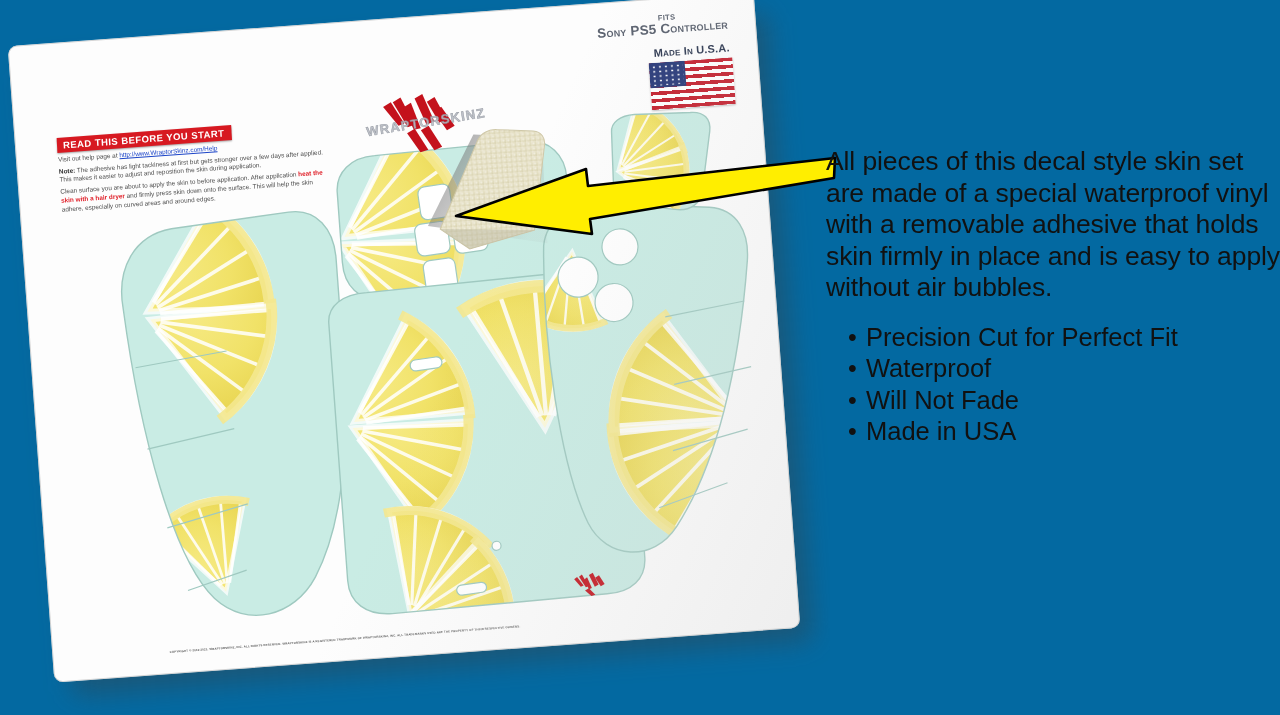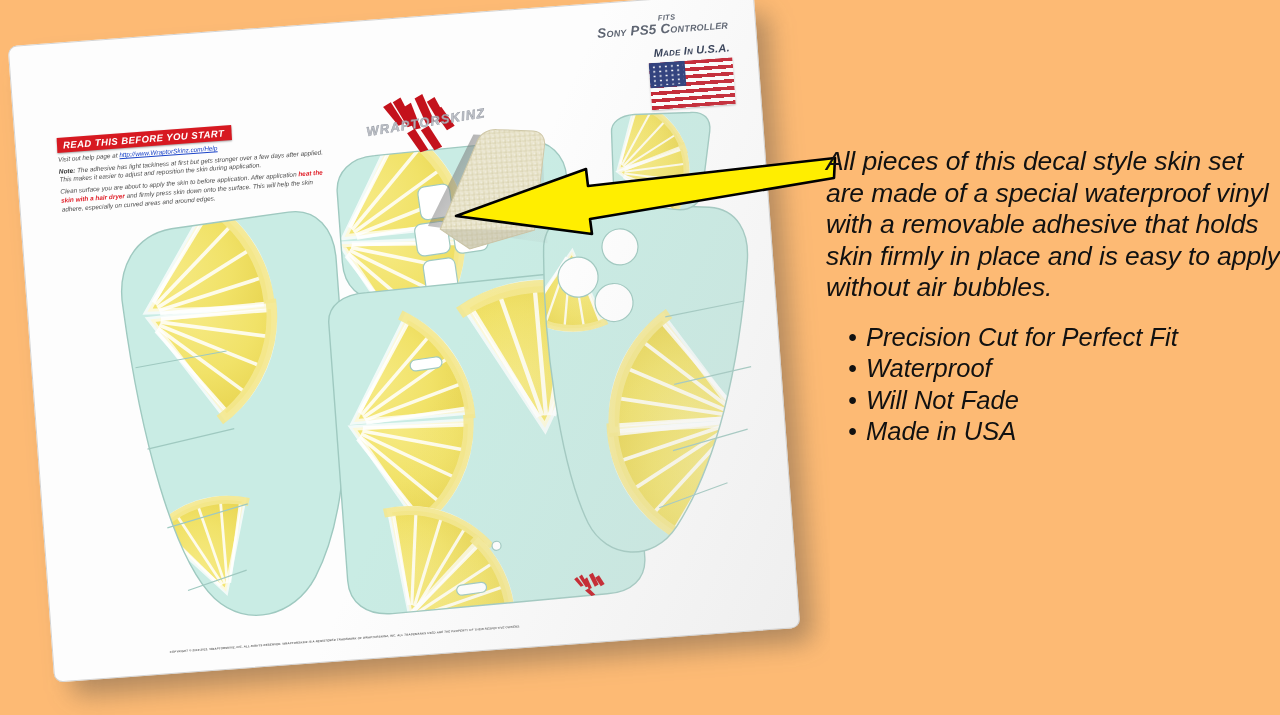--- a/index.html
+++ b/index.html
@@ -3,21 +3,21 @@
 <meta charset="utf-8">
 <style>
   html,body{margin:0;padding:0;}
   body{
     width:1280px;height:715px;
     background:#ffffff;
     font-family:"Liberation Sans", sans-serif;
     overflow:hidden;
     position:relative;
   }
-  #stage{position:absolute;inset:0;background:#fdba74;font-style:italic;}
+  #stage{position:absolute;inset:0;background:#0369a1;}
 
   
   .sheet-stage{
     position:absolute;left:0px;top:0px;width:830px;height:715px;
     overflow:hidden;
   }
   .sheet-shadow{
     position:absolute;
     left:38px;top:28px;width:742px;height:630px;
     background:rgba(60,60,60,.40);

